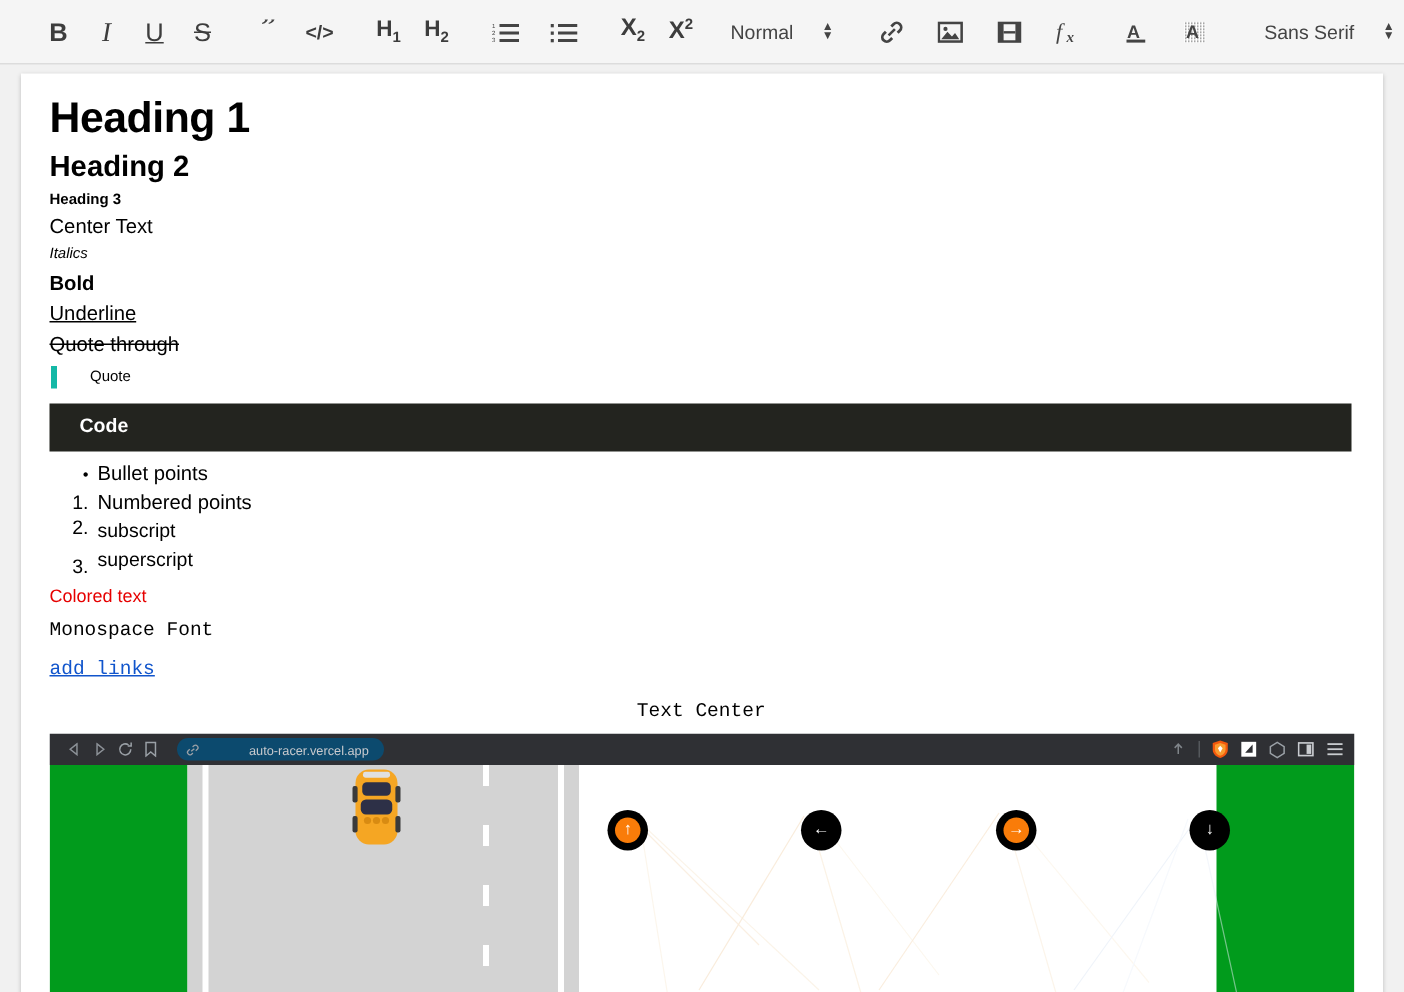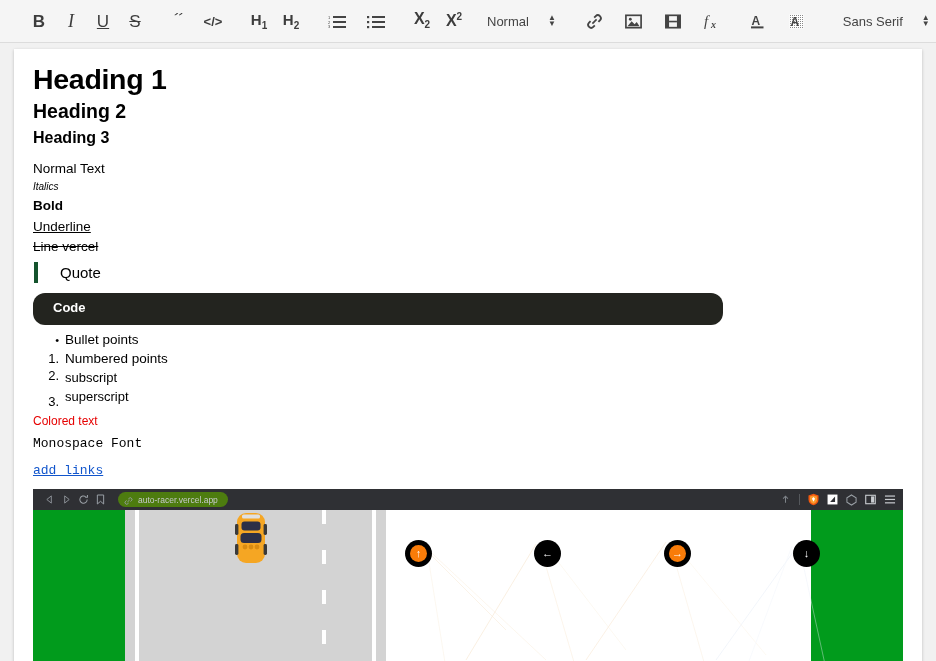--- a/index.html
+++ b/index.html
@@ -78,45 +78,44 @@
     background: #ffffff;
     box-shadow: 0 1px 3px rgba(0,0,0,0.22);
     overflow: hidden;
   }
   #doc-inner {
     padding: 10px 20px 0 19px;
   }
 
   .h1 { font-size: 28.5px; font-weight: bold; color: #000; margin: 3px 0 4px; line-height: 1.2; letter-spacing: -0.3px; }
   .h2 { font-size: 19.5px; font-weight: bold; color: #000; margin: 0 0 4px; line-height: 1.2; }
-  .h3 { font-size: 16px; font-weight: bold; color: #000; margin: 0 0 12px; line-height: 1.25; }
+  .h3 { font-size: 10px; font-weight: bold; color: #000; margin: 0 0 2px; line-height: 1.25; }
   .p-normal { font-size: 13.5px; color: #000; margin: 0 0 3px; line-height: 1.3; }
   .p-italic { font-size: 10px; font-style: italic; color: #000; margin: 0 0 4px; line-height: 1.3; }
   .p-bold { font-size: 13.5px; font-weight: bold; color: #000; margin: 0 0 3px; line-height: 1.3; }
   .p-underline { font-size: 13.5px; text-decoration: underline; color: #000; margin: 0 0 3px; line-height: 1.3; }
   .p-strike { font-size: 13.5px; text-decoration: line-through; color: #000; margin: 0 0 6px; line-height: 1.3; }
 
   .quote {
-    border-left: 4px solid #14532d;
+    border-left: 4px solid #14b8a6;
     padding: 1px 0 1px 22px;
-    font-size: 15px;
+    font-size: 10px;
     color: #000;
     margin: 0 0 10px 1px;
     line-height: 1.3;
   }
   .code-block {
     background: #23241f;
     color: #ffffff;
     font-size: 13px;
     font-weight: bold;
     padding: 7px 0 8px 20px;
     margin: 0 0 6px 0;
-    width: 690px;
+    width: 868px;
     line-height: 1.25;
-    border-radius: 12px;
   }
 
   .lst { margin: 0; padding: 0; list-style: none; }
   .li-row { font-size: 13.5px; color: #000; line-height: 1.35; display: flex; align-items: baseline; margin-bottom: 1px; }
   .li-mark { width: 32px; text-align: right; padding-right: 6px; flex: none; font-size: 13px; }
   .li-mark.bullet { font-size: 11px; }
   .li-text {}
   .li-text.small { font-size: 13px; }
   .li-row.sup-row { align-items: flex-start; }
   .li-row.sup-row .li-mark { position: relative; top: 5px; }
@@ -150,27 +149,28 @@
     display: inline-flex;
     align-items: center;
     justify-content: center;
     color: #9aa0a6;
     flex: none;
     cursor: pointer;
   }
   #url-pill {
     margin-left: 9px;
     height: 15px;
-    background: #4d7c0f;
+    background: #0c4a6e;
     border-radius: 8px;
     display: flex;
     align-items: center;
     padding: 0 10px 0 6px;
     flex: none;
     cursor: text;
+    gap: 28px;
   }
   #url-text {
     font-size: 8.5px;
     color: #c8cace;
     margin-left: 5px;
     white-space: nowrap;
     font-family: "Liberation Sans", sans-serif;
   }
   #bb-right {
     margin-left: auto;
@@ -419,25 +419,25 @@
   <div class="tb-gap-sm"></div>
 
 </div>
 
 <div id="doc-card">
   <div id="doc-inner">
 
     <div class="h1">Heading 1</div>
     <div class="h2">Heading 2</div>
     <div class="h3">Heading 3</div>
-    <div class="p-normal">Normal Text</div>
+    <div class="p-normal">Center Text</div>
     <div class="p-italic">Italics</div>
     <div class="p-bold">Bold</div>
     <div class="p-underline">Underline</div>
-    <div class="p-strike">Line vercel</div>
+    <div class="p-strike">Quote through</div>
 
     <div class="quote">Quote</div>
 
     <div class="code-block">Code</div>
 
     <ul class="lst">
       <li class="li-row">
         <span class="li-mark bullet">•</span>
         <span class="li-text">Bullet points</span>
       </li>

